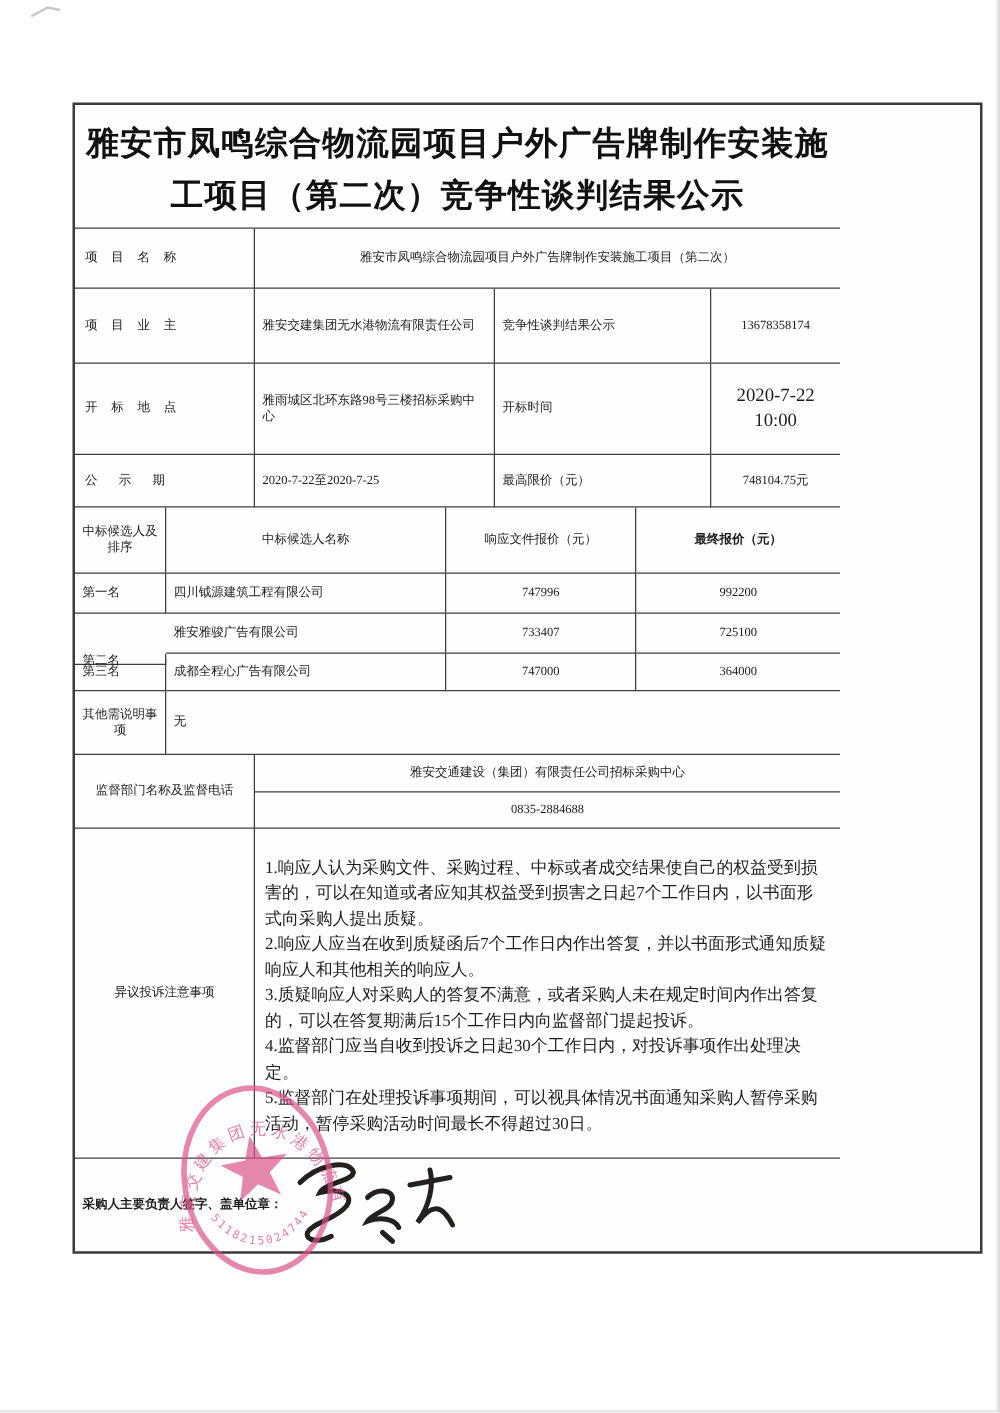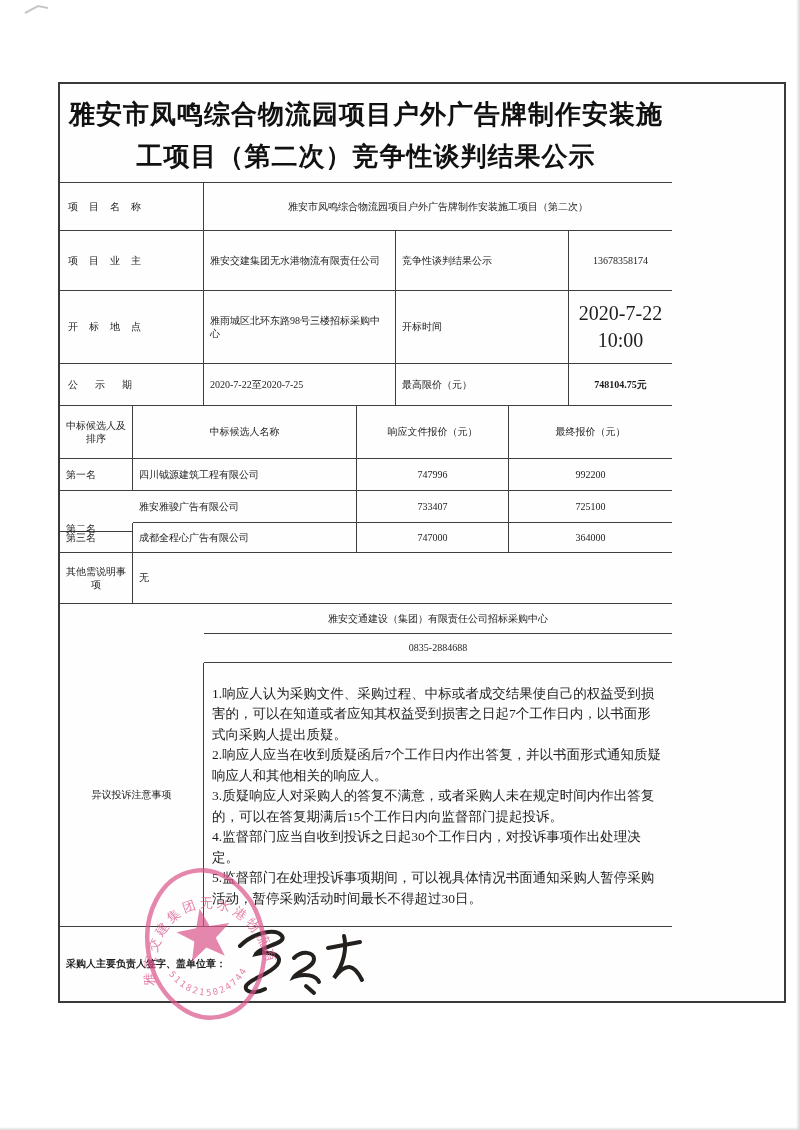--- a/index.html
+++ b/index.html
@@ -47,21 +47,21 @@
   .spread3{letter-spacing:17px;padding-left:8px;}
   .objection-text{
     font-size:13.5px;line-height:1.52;align-items:flex-start;
     padding:10px 10px 6px 8px;
   }
   .objection-text p{margin:0;}
   .sig-row{grid-column:1/8;grid-row:14;padding-left:6px;}
   .stamp{position:absolute;left:128px;top:860px;pointer-events:none;
     transform:rotate(-10deg);opacity:.82;}
   .signature{position:absolute;left:232px;top:920px;pointer-events:none;}
-  .small2line{font-size:20px;}
+  .small2line{font-size:15px;}
 </style>
 </head>
 <body>
 
 <svg class="pen-mark" width="26" height="12" viewBox="0 0 26 12">
   <path d="M1,10 L14,3 L24,5" stroke="#9a9a9a" stroke-width="2" fill="none"></path>
 </svg>
 
 <div class="doc-table">
 
@@ -82,45 +82,46 @@
   <div class="c" style="grid-column:3/5;grid-row:4;">雅雨城区北环东路98号三楼招标采购中心</div>
   <div class="c" style="grid-column:5/7;grid-row:4;">开标时间</div>
   <div class="c nbr center col small2line" style="grid-column:7/8;grid-row:4;">
     <div>2020-7-22</div>
     <div>10:00</div>
   </div>
 
   <div class="c spread3" style="grid-column:1/3;grid-row:5;">公示期</div>
   <div class="c" style="grid-column:3/5;grid-row:5;">2020-7-22至2020-7-25</div>
   <div class="c" style="grid-column:5/7;grid-row:5;">最高限价（元）</div>
-  <div class="c nbr center" style="grid-column:7/8;grid-row:5;font-weight:bold;">748104.75元</div>
+  <div class="c nbr center" style="grid-column:7/8;grid-row:5;">748104.75元</div>
 
   <div class="c center" style="grid-column:1/2;grid-row:6;">中标候选人及排序</div>
   <div class="c center" style="grid-column:2/4;grid-row:6;">中标候选人名称</div>
   <div class="c center" style="grid-column:4/6;grid-row:6;">响应文件报价（元）</div>
-  <div class="c nbr center" style="grid-column:6/8;grid-row:6;">最终报价（元）</div>
+  <div class="c nbr center" style="grid-column:6/8;grid-row:6;font-weight:bold;">最终报价（元）</div>
 
   <div class="c" style="grid-column:1/2;grid-row:7;">第一名</div>
   <div class="c" style="grid-column:2/4;grid-row:7;">四川钺源建筑工程有限公司</div>
   <div class="c center" style="grid-column:4/6;grid-row:7;">747996</div>
   <div class="c nbr center" style="grid-column:6/8;grid-row:7;">992200</div>
 
   <div class="c" style="grid-column:1/2;grid-row:8;margin-top:36px;">第二名</div>
   <div class="c" style="grid-column:2/4;grid-row:8;">雅安雅骏广告有限公司</div>
   <div class="c center" style="grid-column:4/6;grid-row:8;">733407</div>
   <div class="c nbr center" style="grid-column:6/8;grid-row:8;">725100</div>
 
   <div class="c" style="grid-column:1/2;grid-row:9;">第三名</div>
   <div class="c" style="grid-column:2/4;grid-row:9;">成都全程心广告有限公司</div>
   <div class="c center" style="grid-column:4/6;grid-row:9;">747000</div>
   <div class="c nbr center" style="grid-column:6/8;grid-row:9;">364000</div>
 
   <div class="c center" style="grid-column:1/2;grid-row:10;">其他需说明事项</div>
   <div class="c nbr" style="grid-column:2/8;grid-row:10;">无</div>
 
+  <div class="c center" style="grid-column:1/3;grid-row:11/13;">监督部门名称及监督电话</div>
   <div class="c nbr center" style="grid-column:3/8;grid-row:11;">雅安交通建设（集团）有限责任公司招标采购中心</div>
   <div class="c nbr center" style="grid-column:3/8;grid-row:12;">0835-2884688</div>
 
   <div class="c center" style="grid-column:1/3;grid-row:13;">异议投诉注意事项</div>
   <div class="c nbr objection-text col" style="grid-column:3/8;grid-row:13;align-items:center;">
     <p>1.响应人认为采购文件、采购过程、中标或者成交结果使自己的权益受到损害的，可以在知道或者应知其权益受到损害之日起7个工作日内，以书面形式向采购人提出质疑。</p>
     <p>2.响应人应当在收到质疑函后7个工作日内作出答复，并以书面形式通知质疑响应人和其他相关的响应人。</p>
     <p>3.质疑响应人对采购人的答复不满意，或者采购人未在规定时间内作出答复的，可以在答复期满后15个工作日内向监督部门提起投诉。</p>
     <p>4.监督部门应当自收到投诉之日起30个工作日内，对投诉事项作出处理决定。</p>
     <p>5.监督部门在处理投诉事项期间，可以视具体情况书面通知采购人暂停采购活动，暂停采购活动时间最长不得超过30日。</p>

